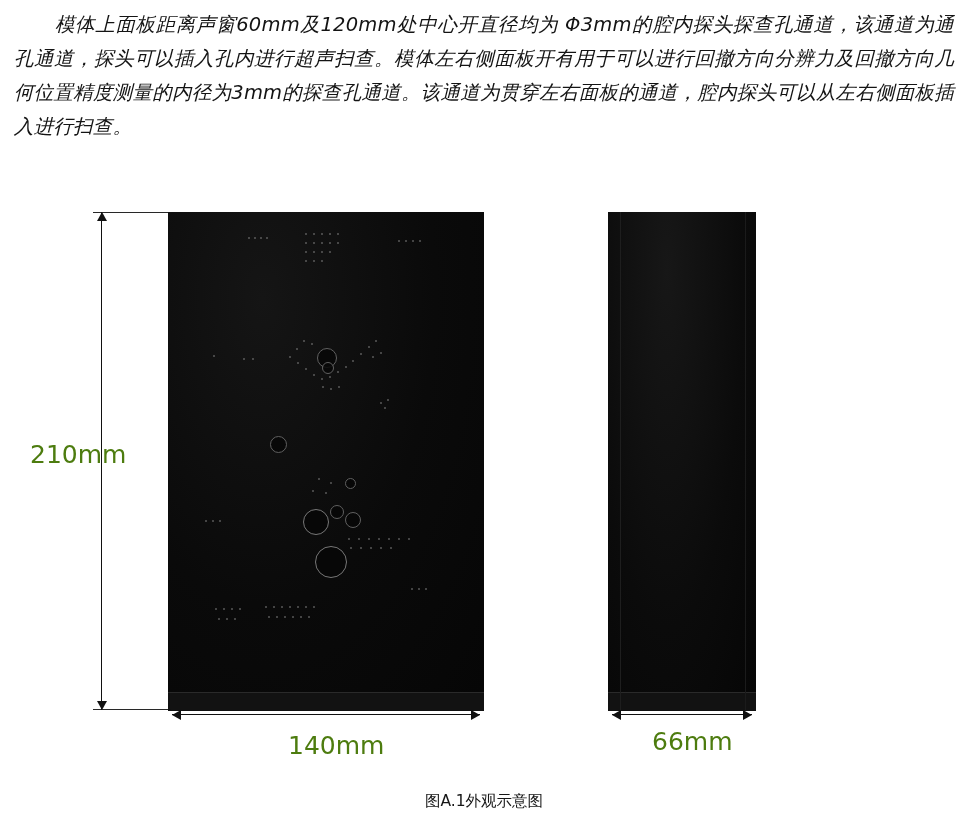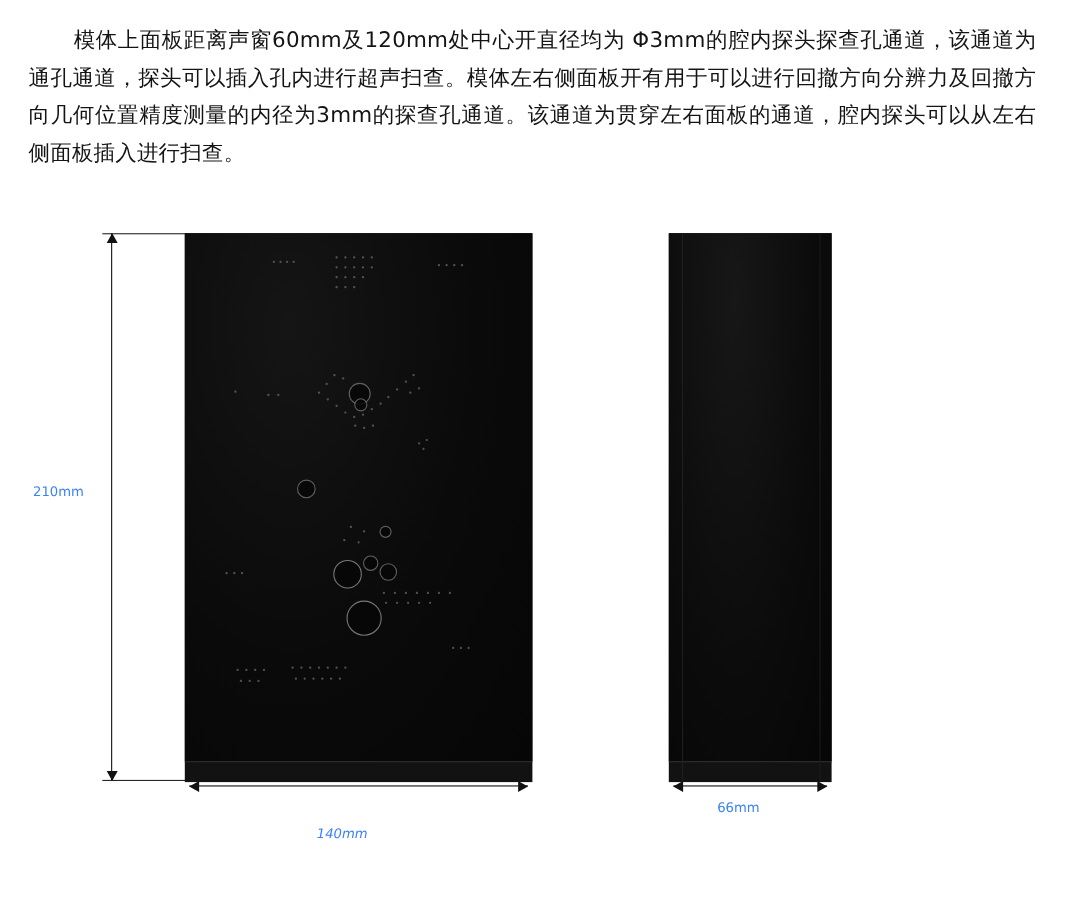--- a/index.html
+++ b/index.html
@@ -22,21 +22,22 @@
     left: 10px;
     top: 4px;
     width: 948px;
     font-size: 19.5px;
     line-height: 34px;
     letter-spacing: 0.2px;
     text-align: justify;
     color: #141414;
   }
   .doc-text p {
-    margin: 16px;
+    margin: 4px;
+    font-style: italic;
   }
   .indent {
     text-indent: 2.1em;
   }
 
   
   .figure {
     position: absolute;
     left: 0;
     top: 190px;
@@ -152,22 +153,22 @@
     border-right: 9px solid #111111;
   }
   .arrow-right {
     border-top: 5px solid transparent;
     border-bottom: 5px solid transparent;
     border-left: 9px solid #111111;
   }
 
   .dim-label {
     position: absolute;
-    font-size: 12px;
-    color: #3b82f6;
+    font-size: 25px;
+    color: #4d7c0f;
     white-space: nowrap;
   }
 
   
   .ext {
     position: absolute;
     background: #111111;
     height: 1px;
     opacity: 0.9;
   }
@@ -321,20 +322,21 @@
   <div class="arrow arrow-up" style="left:96.7px; top:22px;"></div>
   <div class="arrow arrow-down" style="left:96.7px; top:511px;"></div>
 
   <div class="ext" style="left:93px; top:22px; width:78px;"></div>
   <div class="ext" style="left:93px; top:519px; width:78px;"></div>
   <div class="dim-label" style="left:30px; top:250px;">210mm</div>
 
   <div class="dim-line h-line" style="left:172px; top:524px; width:308px;"></div>
   <div class="arrow arrow-left" style="left:172px; top:519.7px;"></div>
   <div class="arrow arrow-right" style="left:471px; top:519.7px;"></div>
-  <div class="dim-label" style="left:288px; top:561px;font-style:italic;">140mm</div>
+  <div class="dim-label" style="left:288px; top:541px;">140mm</div>
 
   <div class="dim-line h-line" style="left:612px; top:524px; width:140px;"></div>
   <div class="arrow arrow-left" style="left:612px; top:519.7px;"></div>
   <div class="arrow arrow-right" style="left:743px; top:519.7px;"></div>
   <div class="dim-label" style="left:652px; top:537px;">66mm</div>
 
+  <div class="fig-caption">图A.1外观示意图</div>
 </div>
 
 </body></html>

